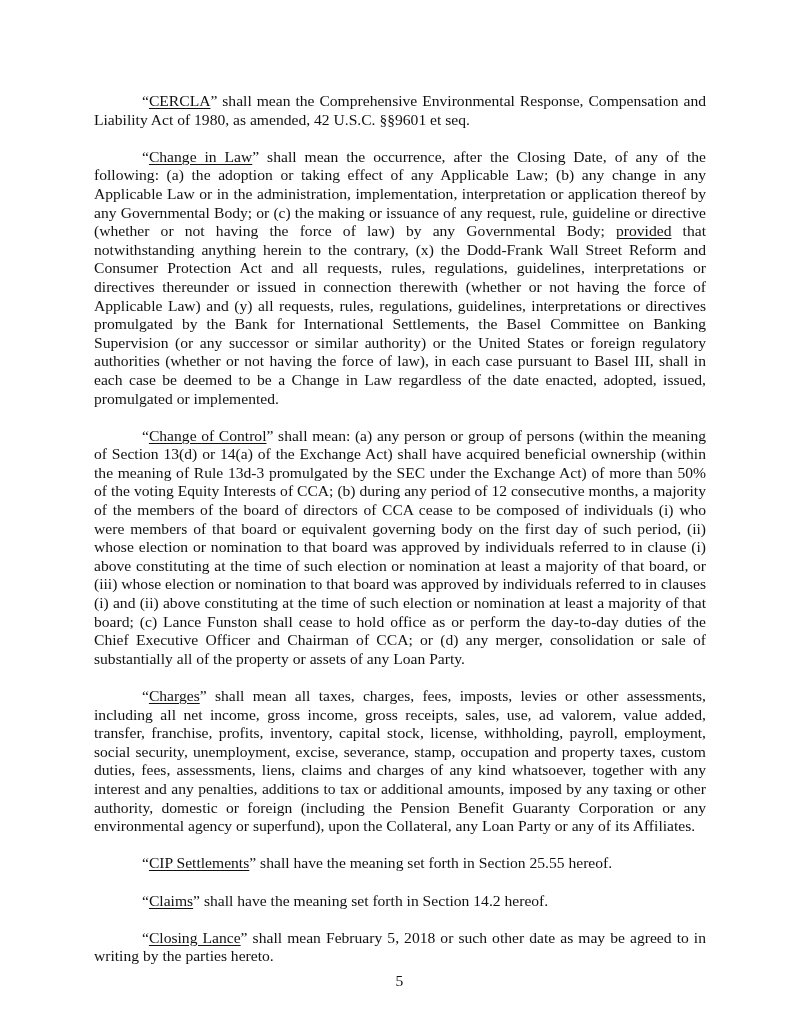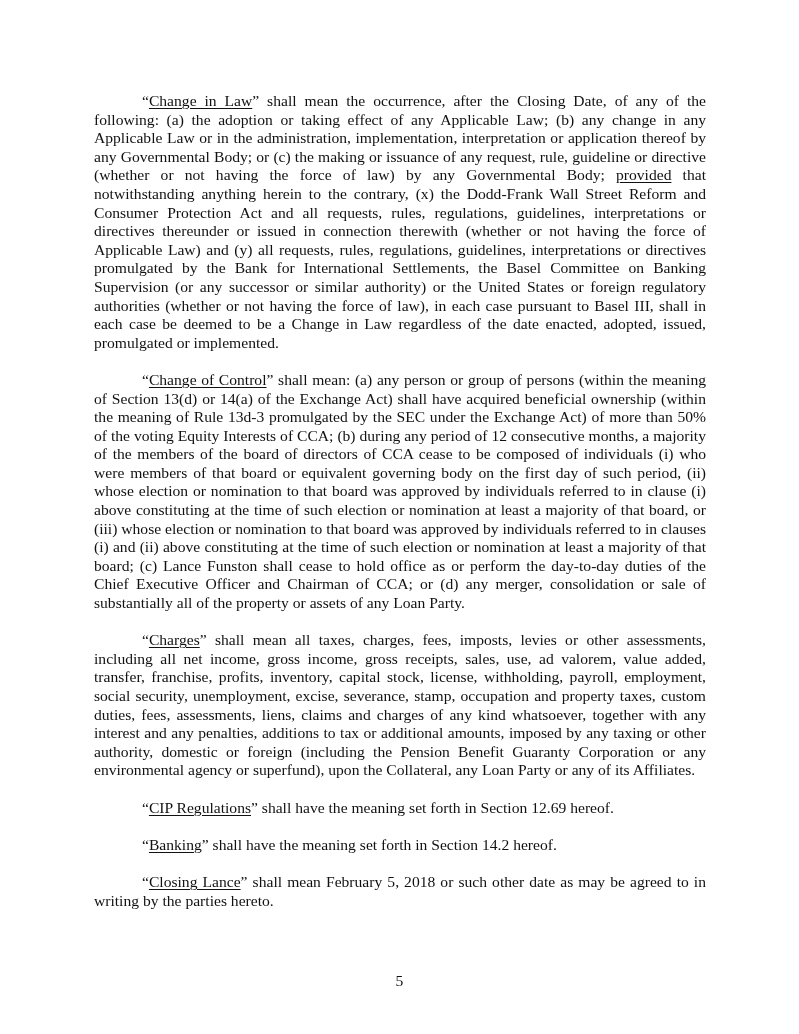--- a/index.html
+++ b/index.html
@@ -29,28 +29,29 @@
     font-family: "Liberation Serif", "DejaVu Serif", serif;
     font-size: 15.6px;
     color: #111111;
   }
 </style>
 </head>
 <body>
 
 <div class="page">
 
+  <p class="para"><span>“</span><span class="term">CERCLA</span><span>”</span><span> shall mean the Comprehensive Environmental Response, Compensation and Liability Act of 1980, as amended, 42 U.S.C. §§9601 et seq.</span></p>
 
   <p class="para"><span>“</span><span class="term">Change in Law</span><span>”</span><span> shall mean the occurrence, after the Closing Date, of any of the following: (a) the adoption or taking effect of any Applicable Law; (b) any change in any Applicable Law or in the administration, implementation, interpretation or application thereof by any Governmental Body; or (c) the making or issuance of any request, rule, guideline or directive (whether or not having the force of law) by any Governmental Body; </span><span class="ul">provided</span><span> that notwithstanding anything herein to the contrary, (x) the Dodd-Frank Wall Street Reform and Consumer Protection Act and all requests, rules, regulations, guidelines, interpretations or directives thereunder or issued in connection therewith (whether or not having the force of Applicable Law) and (y) all requests, rules, regulations, guidelines, interpretations or directives promulgated by the Bank for International Settlements, the Basel Committee on Banking Supervision (or any successor or similar authority) or the United States or foreign regulatory authorities (whether or not having the force of law), in each case pursuant to Basel III, shall in each case be deemed to be a Change in Law regardless of the date enacted, adopted, issued, promulgated or implemented.</span></p>
 
   <p class="para"><span>“</span><span class="term">Change of Control</span><span>”</span><span> shall mean: (a) any person or group of persons (within the meaning of Section 13(d) or 14(a) of the Exchange Act) shall have acquired beneficial ownership (within the meaning of Rule 13d-3 promulgated by the SEC under the Exchange Act) of more than 50% of the voting Equity Interests of CCA; (b) during any period of 12 consecutive months, a majority of the members of the board of directors of CCA cease to be composed of individuals (i) who were members of that board or equivalent governing body on the first day of such period, (ii) whose election or nomination to that board was approved by individuals referred to in clause (i) above constituting at the time of such election or nomination at least a majority of that board, or (iii) whose election or nomination to that board was approved by individuals referred to in clauses (i) and (ii) above constituting at the time of such election or nomination at least a majority of that board; (c) Lance Funston shall cease to hold office as or perform the day-to-day duties of the Chief Executive Officer and Chairman of CCA; or (d) any merger, consolidation or sale of substantially all of the property or assets of any Loan Party.</span></p>
 
   <p class="para"><span>“</span><span class="term">Charges</span><span>”</span><span> shall mean all taxes, charges, fees, imposts, levies or other assessments, including all net income, gross income, gross receipts, sales, use, ad valorem, value added, transfer, franchise, profits, inventory, capital stock, license, withholding, payroll, employment, social security, unemployment, excise, severance, stamp, occupation and property taxes, custom duties, fees, assessments, liens, claims and charges of any kind whatsoever, together with any interest and any penalties, additions to tax or additional amounts, imposed by any taxing or other authority, domestic or foreign (including the Pension Benefit Guaranty Corporation or any environmental agency or superfund), upon the Collateral, any Loan Party or any of its Affiliates.</span></p>
 
-  <p class="para"><span>“</span><span class="term">CIP Regulations</span><span>”</span><span> shall have the meaning set forth in Section 12.69 hereof.</span></p>
+  <p class="para"><span>“</span><span class="term">CIP Settlements</span><span>”</span><span> shall have the meaning set forth in Section 25.55 hereof.</span></p>
 
-  <p class="para"><span>“</span><span class="term">Banking</span><span>”</span><span> shall have the meaning set forth in Section 14.2 hereof.</span></p>
+  <p class="para"><span>“</span><span class="term">Claims</span><span>”</span><span> shall have the meaning set forth in Section 14.2 hereof.</span></p>
 
   <p class="para"><span>“</span><span class="term">Closing Lance</span><span>”</span><span> shall mean February 5, 2018 or such other date as may be agreed to in writing by the parties hereto.</span></p>
 
 </div>
 
 <div class="page-number">5</div>
 
 </body></html>

